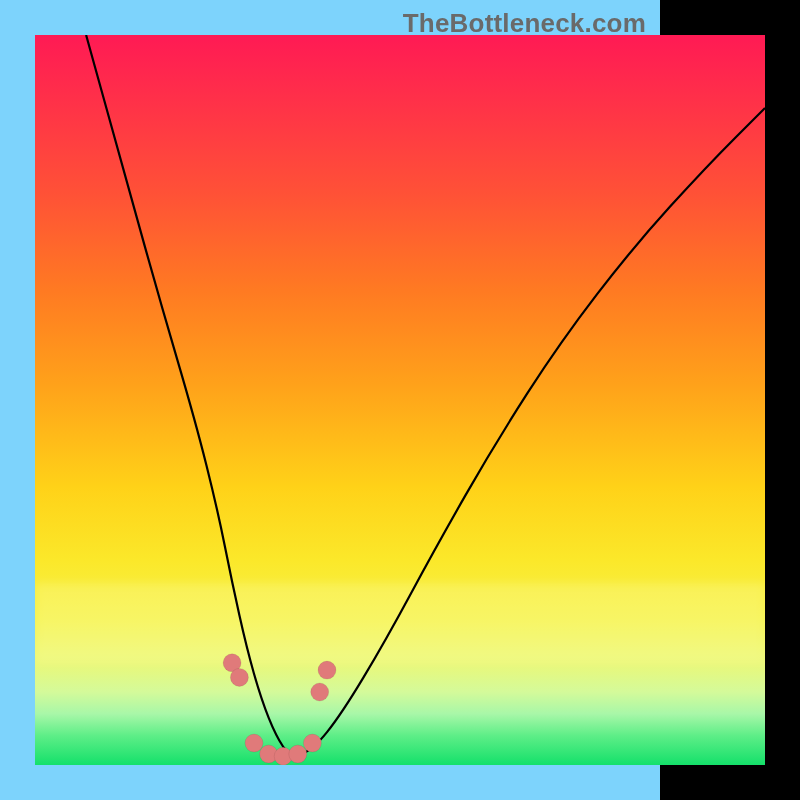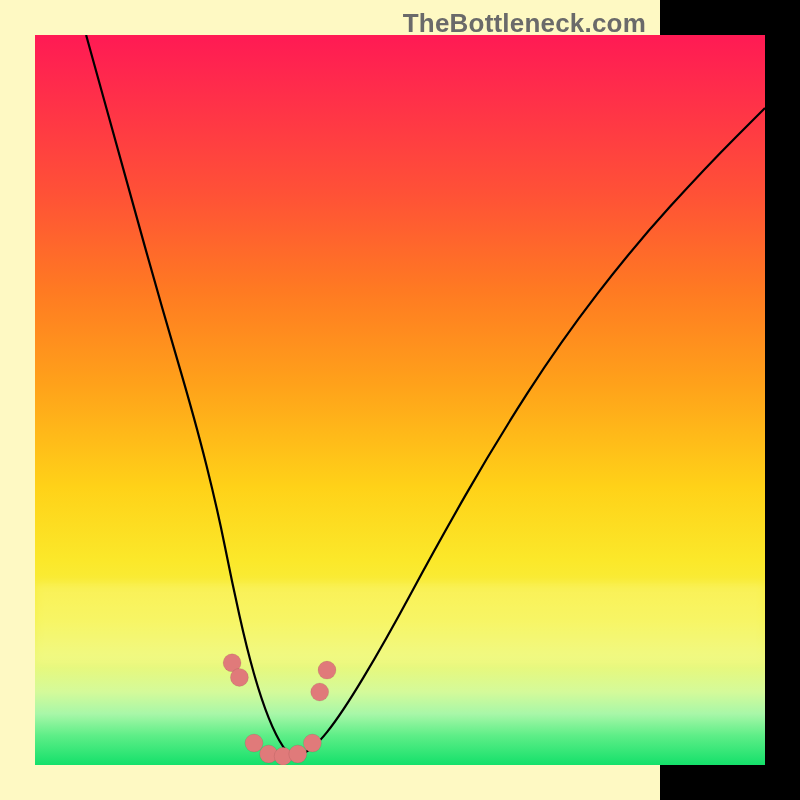--- a/index.html
+++ b/index.html
@@ -1,21 +1,21 @@
 <!DOCTYPE html>
 <html><head>
 <meta charset="utf-8">
 <style>
   * { margin: 0; padding: 0; box-sizing: border-box; }
   html, body { width: 800px; height: 800px; overflow: hidden; background: #000; }
   .frame {
     position: relative;
     width: 660px;
     height: 800px;
-    background: #fef9c3;
+    background: #7dd3fc;
   }
   .plot-area {
     position: absolute;
     left: 35px;
     top: 35px;
     width: 730px;
     height: 730px;
     overflow: hidden;
   }
   .gradient {

